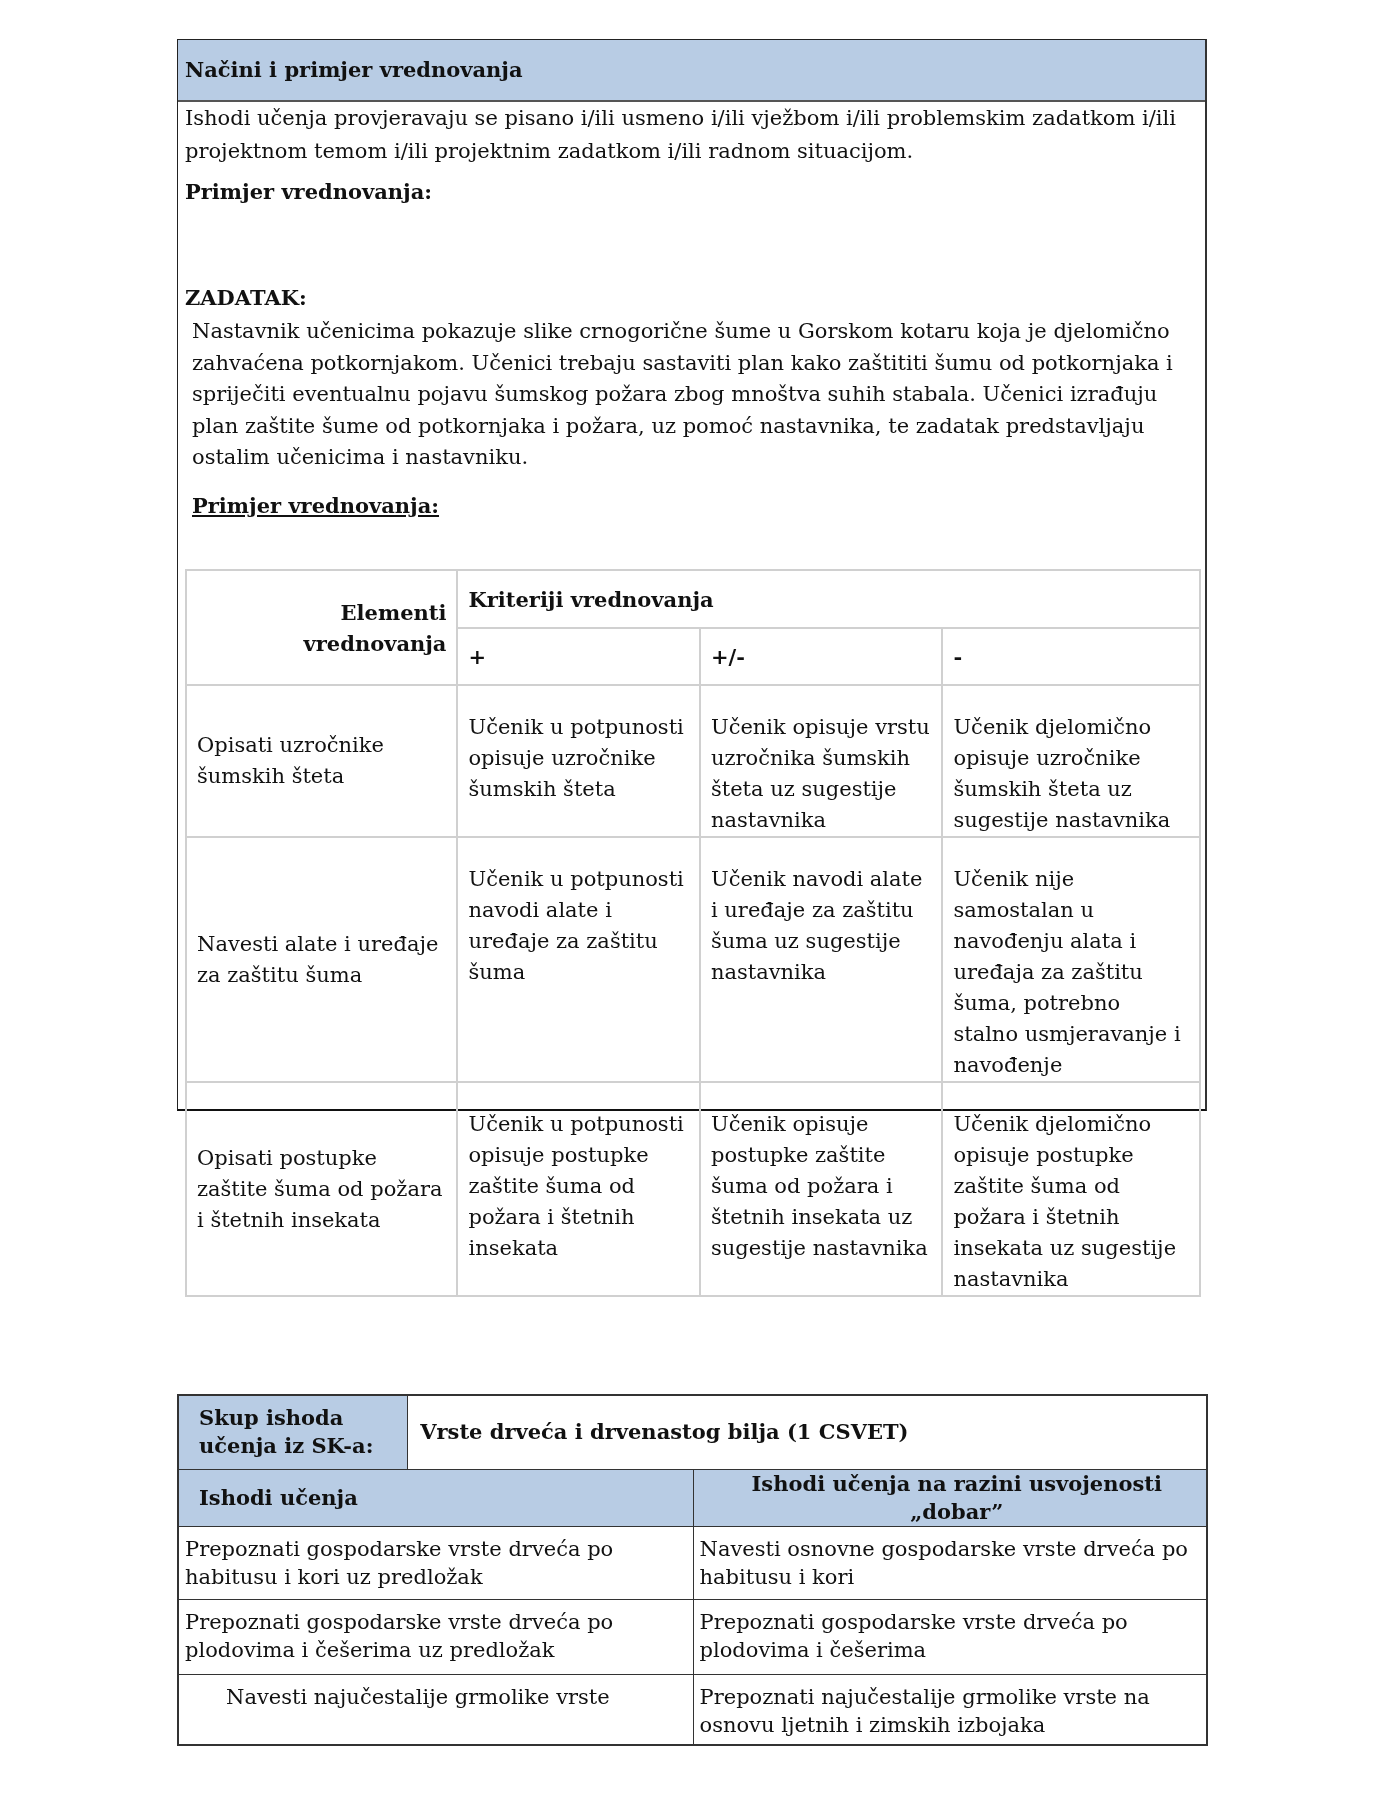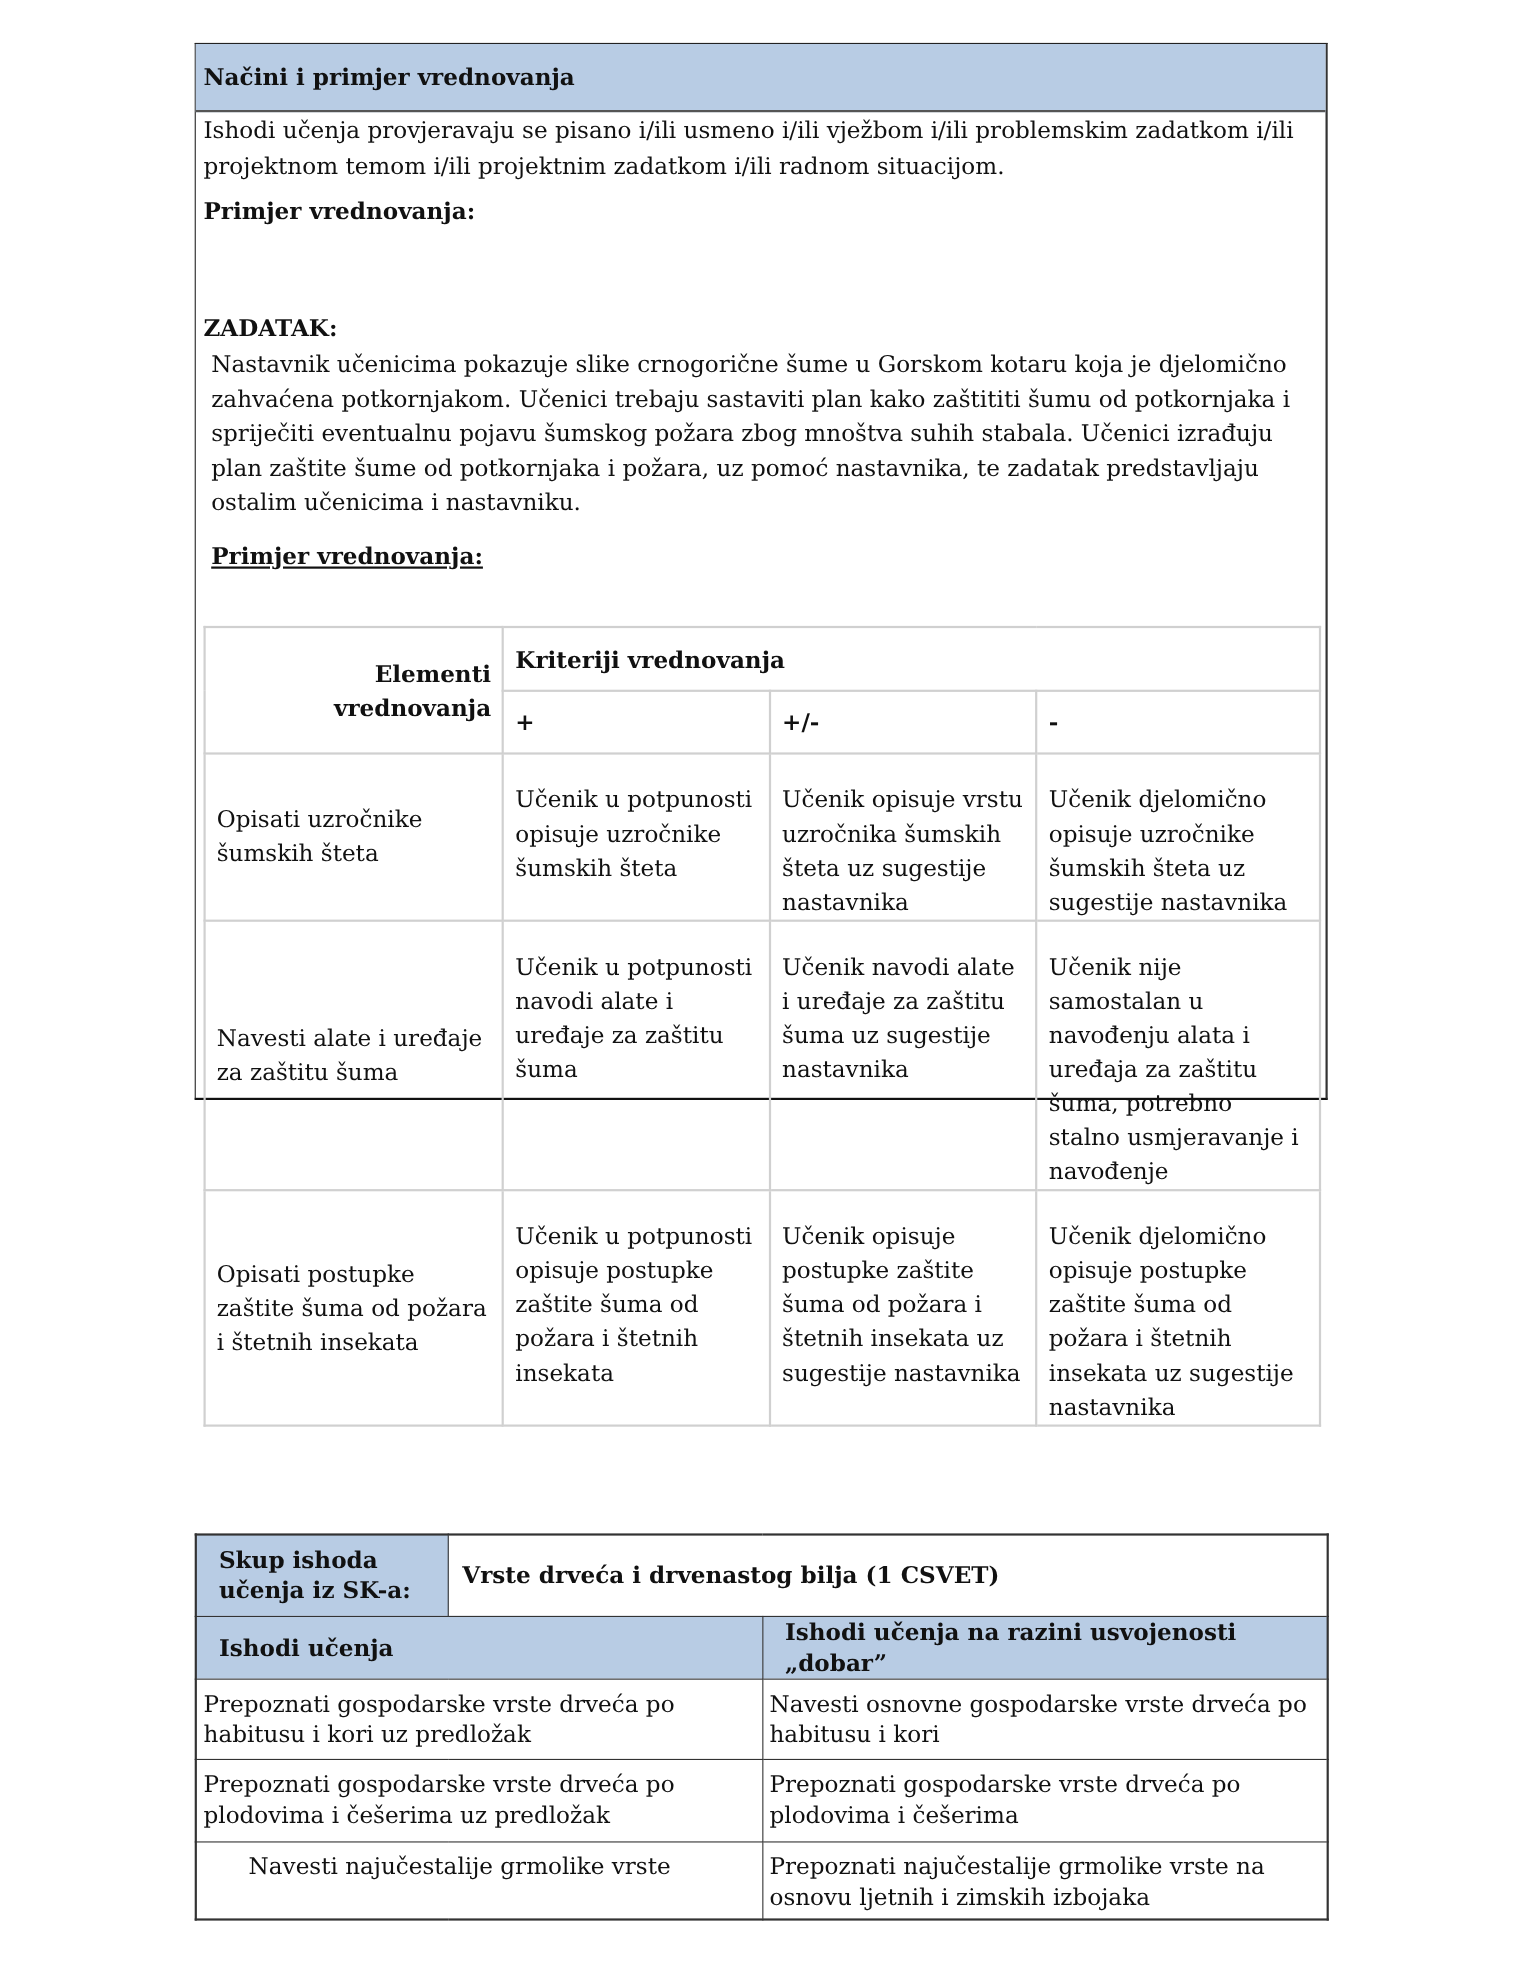--- a/index.html
+++ b/index.html
@@ -1,18 +1,18 @@
 <!DOCTYPE html>
 <html><head>
 <meta charset="utf-8">
 <style>
   html, body { margin:0; padding:0; background:#ffffff; }
   body { width:1386px; height:1797px; position:relative; overflow:hidden;
          font-family:"DejaVu Serif","Liberation Serif",serif; color:#111; }
-  .box { position:absolute; left:177px; top:39px; width:1030px; height:961px;
+  .box { position:absolute; left:177px; top:39px; width:1030px; height:1072px;
          border:1px solid #222; border-right:2px solid #333; border-bottom:2px solid #111; box-sizing:border-box; }
   .box-head { position:absolute; left:0; top:0; right:0; height:62px; background:#b8cce4;
               border-bottom:2px solid #555; box-sizing:border-box;
               font-weight:bold; font-size:21px; line-height:60px; padding-left:7px; }
   .para { position:absolute; left:7px; font-size:21px; line-height:33px; }
   .intro { top:62px; width:1010px; }
   .lbl { font-weight:bold; font-size:21px; }
   .task { position:absolute; left:14px; top:276px; width:1005px; font-size:21px; line-height:31.5px; }
   .ul { text-decoration:underline; }
   table { border-collapse:collapse; position:absolute; }
@@ -87,21 +87,21 @@
     <col style="width:286px">
     <col style="width:515px">
   </colgroup>
   <tbody>
       <tr style="height:74px;">
     <td class="hd" style="vertical-align:middle;">Skup ishoda učenja iz SK-a:</td>
     <td class="title-cell" colspan="2">Vrste drveća i drvenastog bilja (1 CSVET)</td>
   </tr>
   <tr style="height:46px;">
     <td class="hd" colspan="2" style="vertical-align:middle;">Ishodi učenja</td>
-    <td class="hd" style="vertical-align:middle;">Ishodi učenja na razini usvojenosti „dobar”</td>
+    <td class="hd" style="vertical-align:middle;text-align:center;">Ishodi učenja na razini usvojenosti „dobar”</td>
   </tr>
   <tr style="height:73px;">
     <td colspan="2" style="padding-top:8px;">Prepoznati gospodarske vrste drveća po habitusu i kori uz predložak</td>
     <td style="padding-top:8px;">Navesti osnovne gospodarske vrste drveća po habitusu i kori</td>
   </tr>
   <tr style="height:75px;">
     <td colspan="2" style="padding-top:8px;">Prepoznati gospodarske vrste drveća po plodovima i češerima uz predložak</td>
     <td style="padding-top:8px;">Prepoznati gospodarske vrste drveća po plodovima i češerima</td>
   </tr>
   <tr style="height:71px;">

